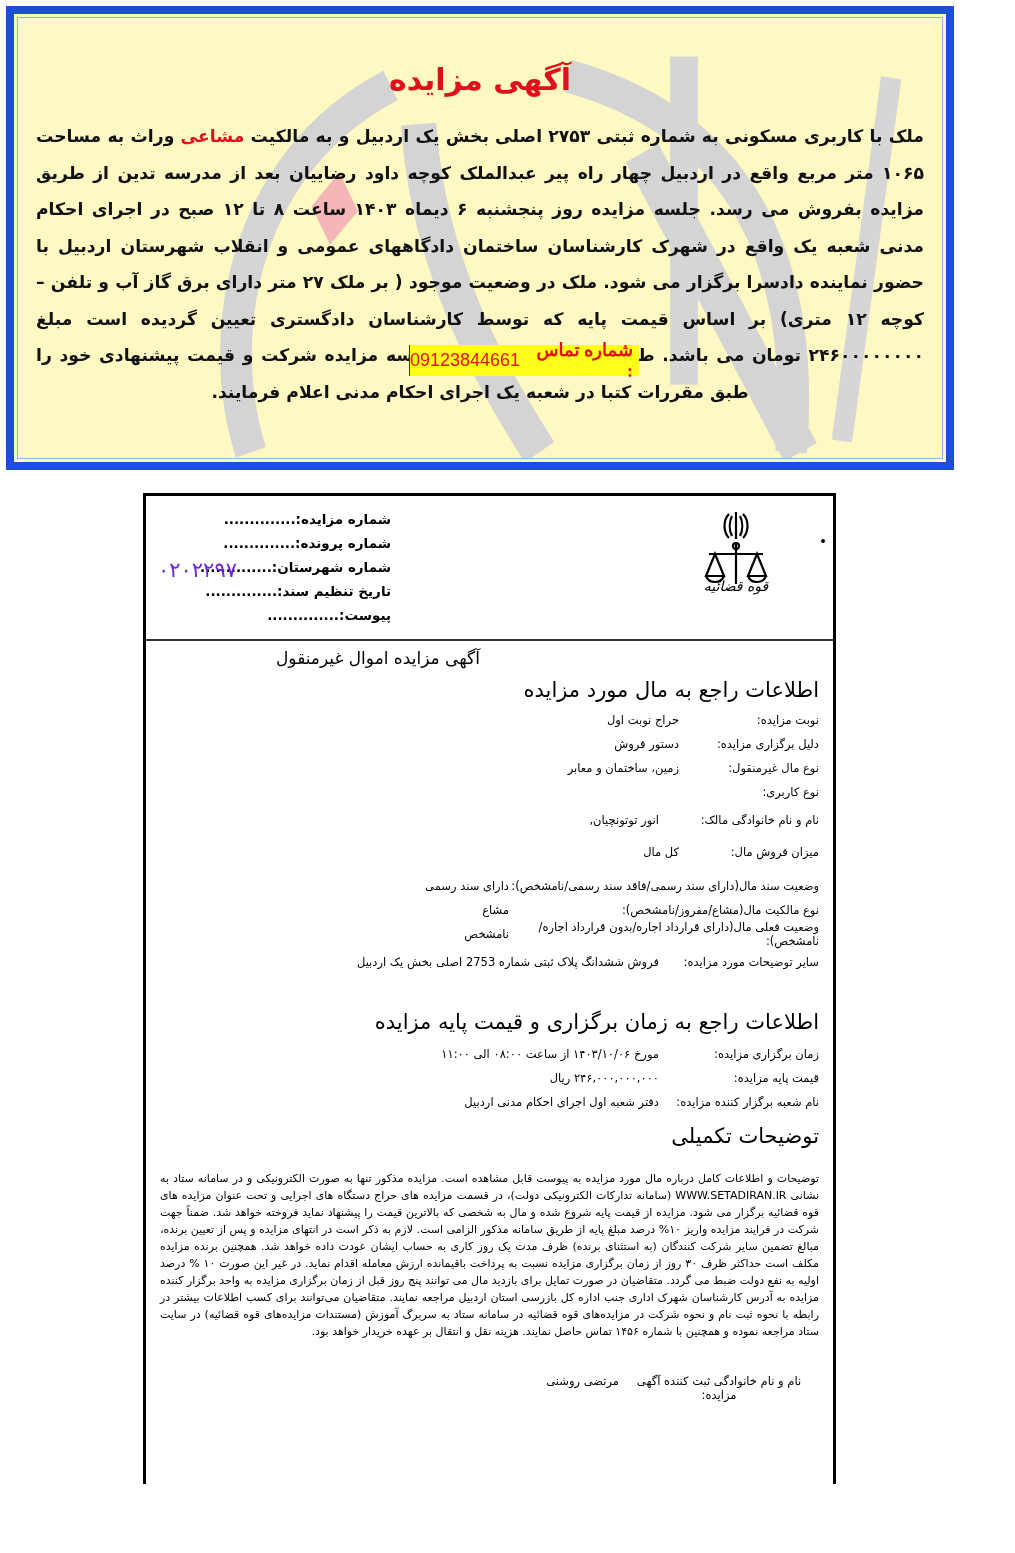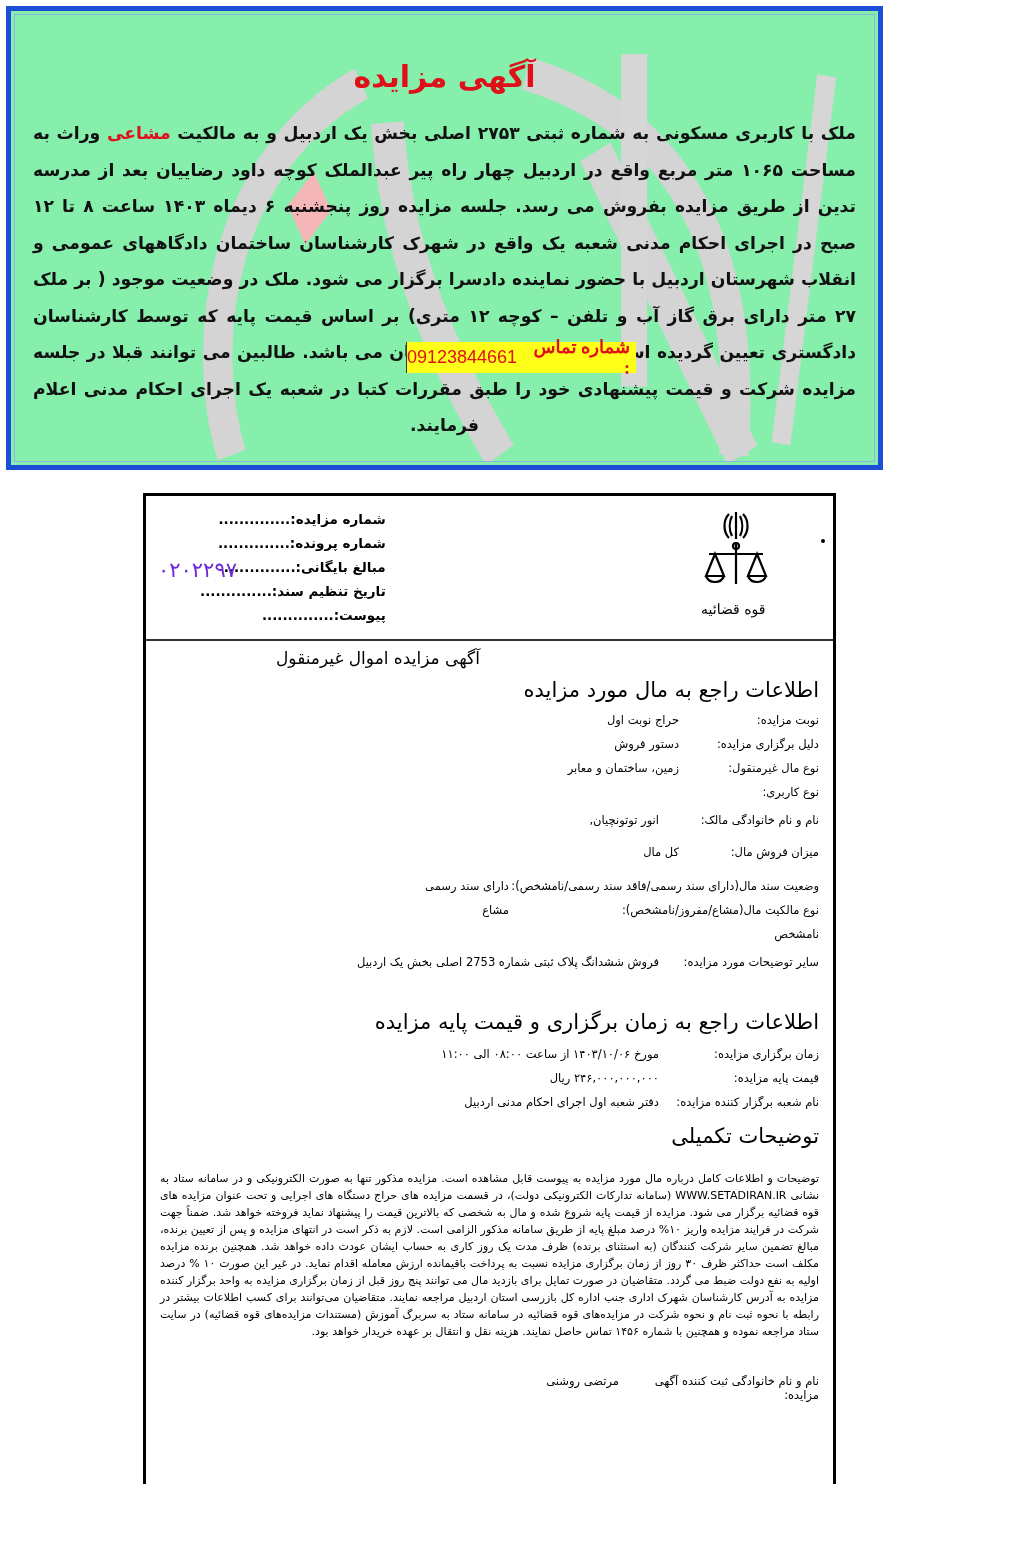--- a/index.html
+++ b/index.html
@@ -1,21 +1,21 @@
 <!DOCTYPE html>
 <html><head>
 <meta charset="utf-8">
 <style>
   html, body { margin: 0; padding: 0; background: #ffffff; }
   body { width: 1015px; height: 1553px; position: relative; overflow: hidden; font-family: "DejaVu Sans", sans-serif; color: #000; }
 
   
   .ad-box {
-    position: absolute; left: 6px; top: 6px; width: 877px; height: 464px;
-    border: 5px solid #1d4ed8; box-sizing: border-box; background: #86efac;
+    position: absolute; left: 6px; top: 6px; width: 948px; height: 464px;
+    border: 8px solid #1d4ed8; box-sizing: border-box; background: #fef9c3;
   }
   .ad-box-inner {
     position: absolute; left: 3px; top: 3px; right: 3px; bottom: 3px;
     border: 1px solid #8eb4e3; overflow: hidden;
   }
   .watermark { position: absolute; left: 0; top: 0; width: 100%; height: 100%; pointer-events: none; }
   .ad-title {
     position: absolute; left: 0; right: 0; top: 44px; text-align: center;
     color: #e0101a; font-weight: bold; font-size: 30px; direction: rtl;
   }
@@ -35,42 +35,42 @@
   .contact-number { color: #e0101a; font-size: 18px; margin-right: 8px; font-family: "Liberation Sans", sans-serif; }
 
   
   .form-frame {
     position: absolute; left: 143px; top: 493px; width: 693px; height: 991px;
     border-left: 3px solid #000; border-right: 3px solid #000; border-top: 3px solid #000;
     box-sizing: border-box;
   }
   .form-header-line { position: absolute; left: 0; right: 0; top: 143px; border-top: 2px solid #333; }
   .logo { position: absolute; right: 62px; top: 10px; width: 70px; height: 100px; }
-  .logo-caption { position: absolute; right: 62px; top: 105px; width: 70px; text-align: left; font-size: 14px; direction: rtl; font-family: "DejaVu Serif", serif; }
+  .logo-caption { position: absolute; right: 62px; top: 82px; width: 70px; text-align: center; font-size: 14px; font-style: italic; direction: rtl; font-family: "DejaVu Serif", serif; }
   .dot-mark { position: absolute; right: 8px; top: 43px; width: 4px; height: 4px; background: #000; border-radius: 50%; }
 
   .meta-fields { position: absolute; left: 54px; top: 15px; direction: rtl; }
   .meta-row { height: 24px; font-size: 13.5px; font-weight: bold; white-space: nowrap; display: flex; }
   .meta-label { }
   .meta-dots { letter-spacing: 0; }
   .handwritten { position: absolute; left: 12px; top: 62px; font-size: 21px; color: #6d28d9; font-family: "DejaVu Serif", serif; letter-spacing: 1px; }
 
   .form-content { position: absolute; left: 0; right: 0; top: 148px; direction: rtl; }
   .doc-title { text-align: left; font-size: 17px; margin-top: 4px; margin-left: 130px; }
   .section-title { font-size: 21px; padding-right: 14px; margin-top: 10px; }
   .field-row { display: flex; padding-right: 14px; font-size: 11.5px; height: 24px; align-items: center; }
   .field-row .lbl { width: 98px; flex: none; }
   .field-row.mid .lbl { width: 140px; }
   .field-row .val { flex: none; }
 
   .desc-text {
     padding: 0 14px; font-size: 11px; line-height: 17px; text-align: justify; margin-top: 22px;
   }
   .registrar-row { display: flex; padding-right: 14px; font-size: 11.5px; margin-top: 34px; }
-  .registrar-row .lbl { width: 200px; flex: none; }
+  .registrar-row .lbl { width: 200px; flex: none; text-align: center; }
 </style>
 </head>
 <body>
 
 <div class="ad-box">
   <div class="ad-box-inner">
     <svg class="watermark" viewBox="0 0 992 456" preserveAspectRatio="none">
       <g fill="none" stroke="#d4d4d4" stroke-width="34">
         <path d="M250 450 C 210 330, 240 150, 400 70"></path>
         <path d="M590 60 C 740 100, 850 210, 830 450"></path>
@@ -111,21 +111,21 @@
   <div class="meta-fields">
     <div class="meta-row">
         <span class="meta-label">شماره مزایده:</span>
         <span class="meta-dots">..............</span>
       </div>
     <div class="meta-row">
         <span class="meta-label">شماره پرونده:</span>
         <span class="meta-dots">..............</span>
       </div>
     <div class="meta-row">
-        <span class="meta-label">مبالغ بایگانی:</span>
+        <span class="meta-label">شماره شهرستان:</span>
         <span class="meta-dots">..............</span>
       </div>
     <div class="meta-row">
         <span class="meta-label">تاریخ تنظیم سند:</span>
         <span class="meta-dots">..............</span>
       </div>
     <div class="meta-row">
         <span class="meta-label">پیوست:</span>
         <span class="meta-dots">..............</span>
       </div>
@@ -165,20 +165,21 @@
         </div>
       <div class="field-row" style="margin-top:6px">
           <span class="lbl" style="width:310px">وضعیت سند مال(دارای سند رسمی/فاقد سند رسمی/نامشخص):</span>
           <span class="val">دارای سند رسمی</span>
         </div>
       <div class="field-row">
           <span class="lbl" style="width:310px">نوع مالکیت مال(مشاع/مفروز/نامشخص):</span>
           <span class="val">مشاع</span>
         </div>
       <div class="field-row">
+          <span class="lbl" style="width:310px">وضعیت فعلی مال(دارای قرارداد اجاره/بدون قرارداد اجاره/نامشخص):</span>
           <span class="val">نامشخص</span>
         </div>
       <div class="field-row" style="height:32px">
           <span class="lbl" style="width:160px">سایر توضیحات مورد مزایده:</span>
           <span class="val">فروش ششدانگ پلاک ثبتی شماره 2753 اصلی بخش یک اردبیل</span>
         </div>
     </div>
 
     <div class="section-title" style="margin-top:32px">اطلاعات راجع به زمان برگزاری و قیمت پایه مزایده</div>
     <div style="margin-top:8px">

